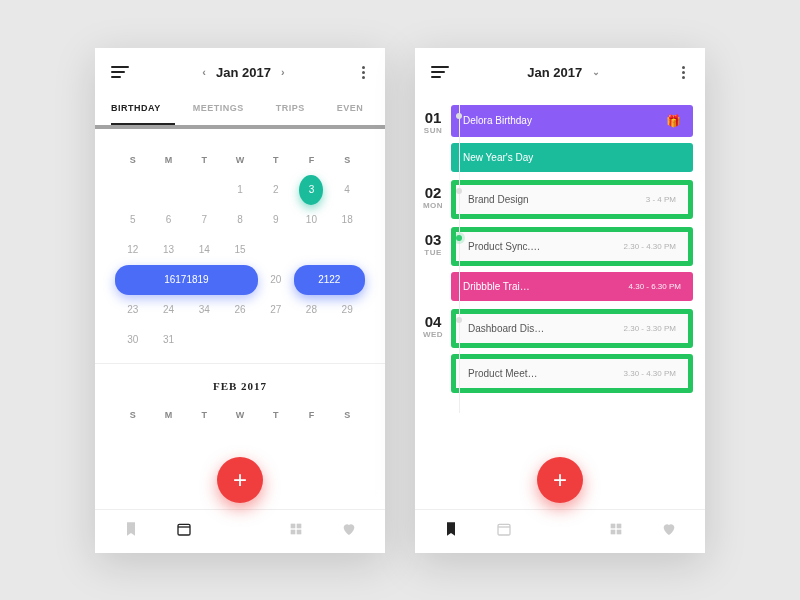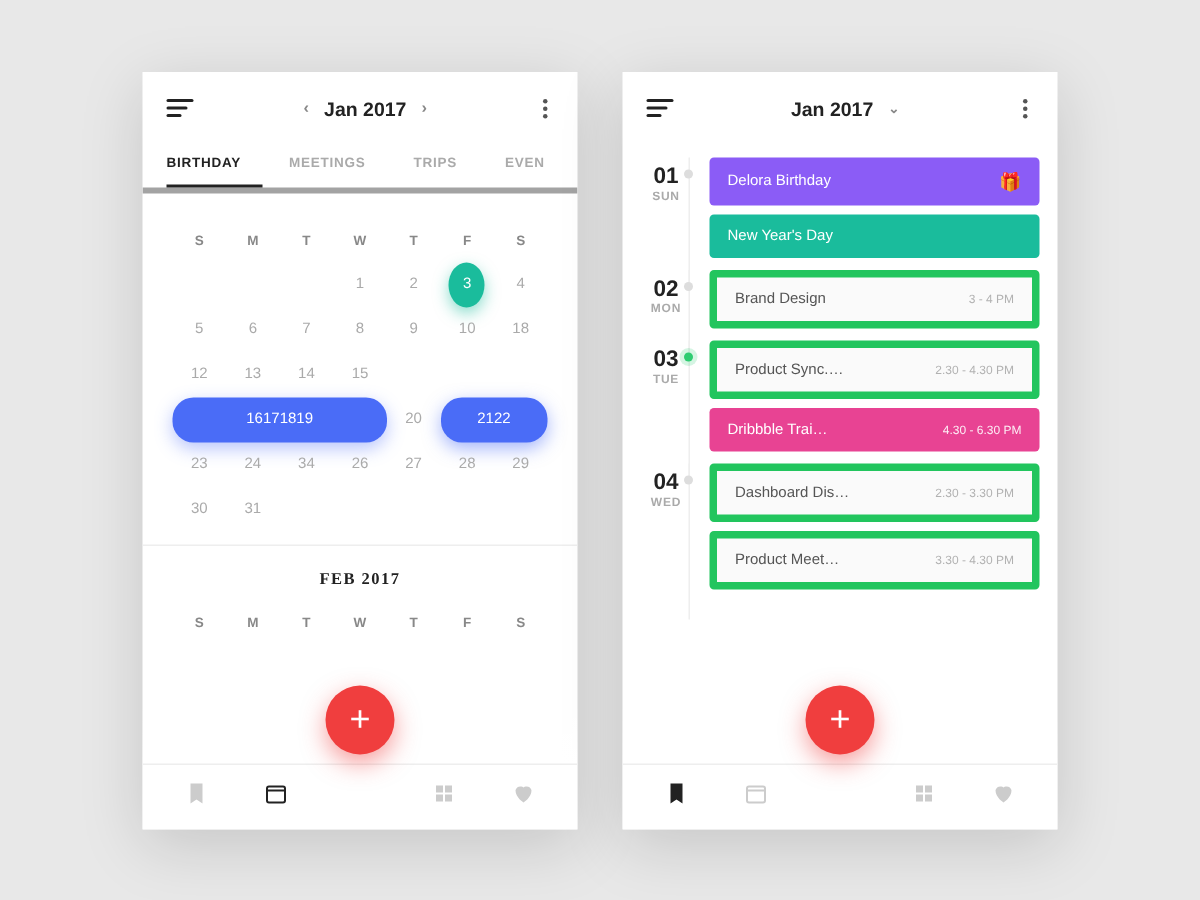--- a/index.html
+++ b/index.html
@@ -51,21 +51,21 @@
   .bnav { position:absolute; bottom:0; left:0; right:0; height:44px; background:#fff; border-top:1px solid #eee; display:flex; align-items:center; justify-content:space-around; padding:0 10px; z-index:4;}
   .bnav svg { width:16px; height:16px; }
   .bnav .navbtn { cursor:pointer; padding:8px; }
   
   .subhdr { display:flex; padding:10px 16px 8px; font-size:9px; font-weight:700; color:#aaa; letter-spacing:0.5px; border-bottom:1px solid #f0f0f0;}
   .subhdr .col-date { width:50px; }
   .subhdr .col-ev { flex:1; }
   .expand { cursor:pointer; color:#888;}
   .timeline { flex:1; overflow:hidden; position:relative; padding:12px 12px 60px 0;}
   .trow { display:flex; margin-bottom:8px; }
-  .tdate { width:58px; text-align:center; position:relative; padding-top:4px;}
+  .tdate { width:36px; text-align:center; position:relative; padding-top:4px;}
   .tdate::after { content:''; position:absolute; top:0; bottom:-20px; left:44px; width:1px; background:#eee; z-index:0;}
   .tdate .num { font-size:15px; font-weight:700; color:#222; }
   .tdate .wd { font-size:8px; color:#aaa; font-weight:600; letter-spacing:0.5px;}
   .tdot { position:absolute; top:8px; left:41px; width:6px; height:6px; border-radius:50%; background:#ddd; z-index:1;}
   .tdot.green { background:#2ecc71; box-shadow:0 0 0 3px rgba(46,204,113,0.2);}
   .tevents { flex:1; display:flex; flex-direction:column; gap:6px; }
   .ev { border-radius:3px; padding:9px 12px; font-size:10px; display:flex; align-items:center; justify-content:space-between; cursor:pointer;}
   .ev.blue { background:#8b5cf6; color:#fff; }
   .ev.teal { background:#1abc9c; color:#fff; }
   .ev.pink { background:#e84393; color:#fff; }

